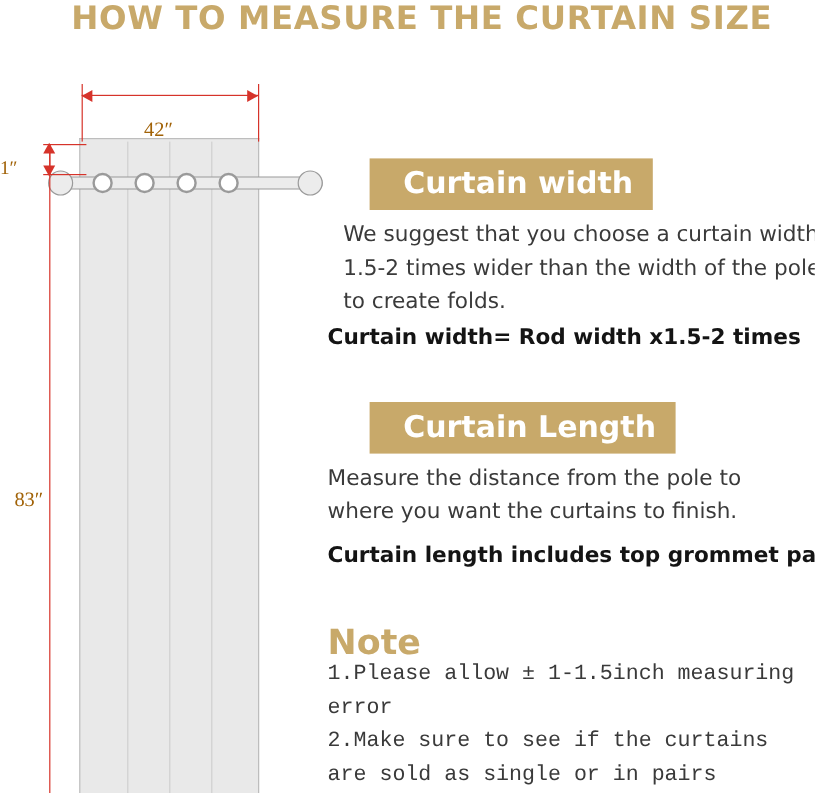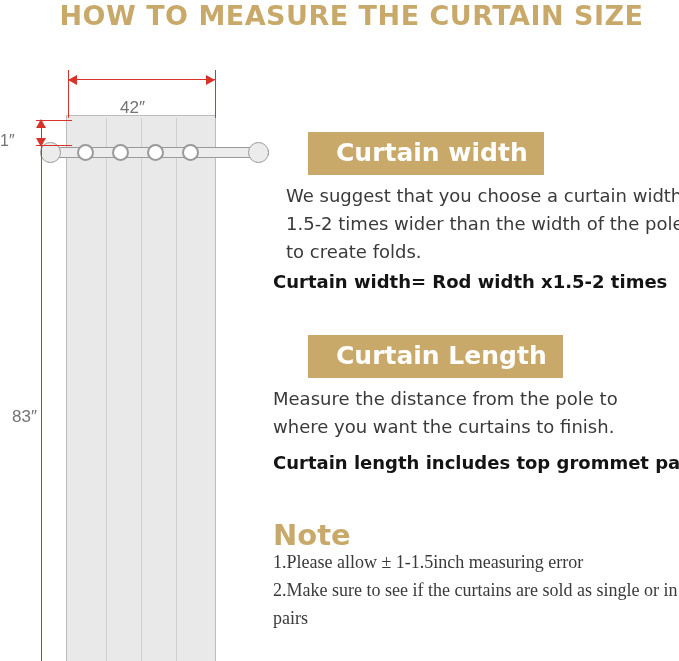--- a/index.html
+++ b/index.html
@@ -138,22 +138,22 @@
     border-bottom: 9px solid #d6332a;
   }
   .arrow.down {
     border-left: 5px solid transparent;
     border-right: 5px solid transparent;
     border-top: 9px solid #d6332a;
   }
 
   .dim-label {
     position: absolute;
-    color: #737373;
-    font-family: Liberation Sans, sans-serif;
+    color: #a16207;
+    font-family: Liberation Serif, serif;
     font-size: 17px;
     white-space: nowrap;
   }
   .dim-label.width-label { left: 120px; top: 58px; }
   .dim-label.height-label { left: 2px; top: 367px; margin-left: 10px; }
   .dim-label.inch-label { left: 0px; top: 92px; font-size: 16px; }
 
   
   .content {
     position: absolute;
@@ -209,21 +209,21 @@
     font-family: "DejaVu Sans", sans-serif;
     font-weight: bold;
     font-size: 29px;
   }
   .note-list {
     position: absolute;
     left: 3px;
     top: 508px;
     width: 406px;
     color: #3a3a3a;
-    font-family: Liberation Serif, serif;
+    font-family: Liberation Mono, monospace;
     font-size: 18px;
     line-height: 28px;
   }
 </style>
 </head>
 <body>
 
 <div id="page-root">
 
   <div class="title">HOW TO MEASURE THE CURTAIN SIZE</div>

